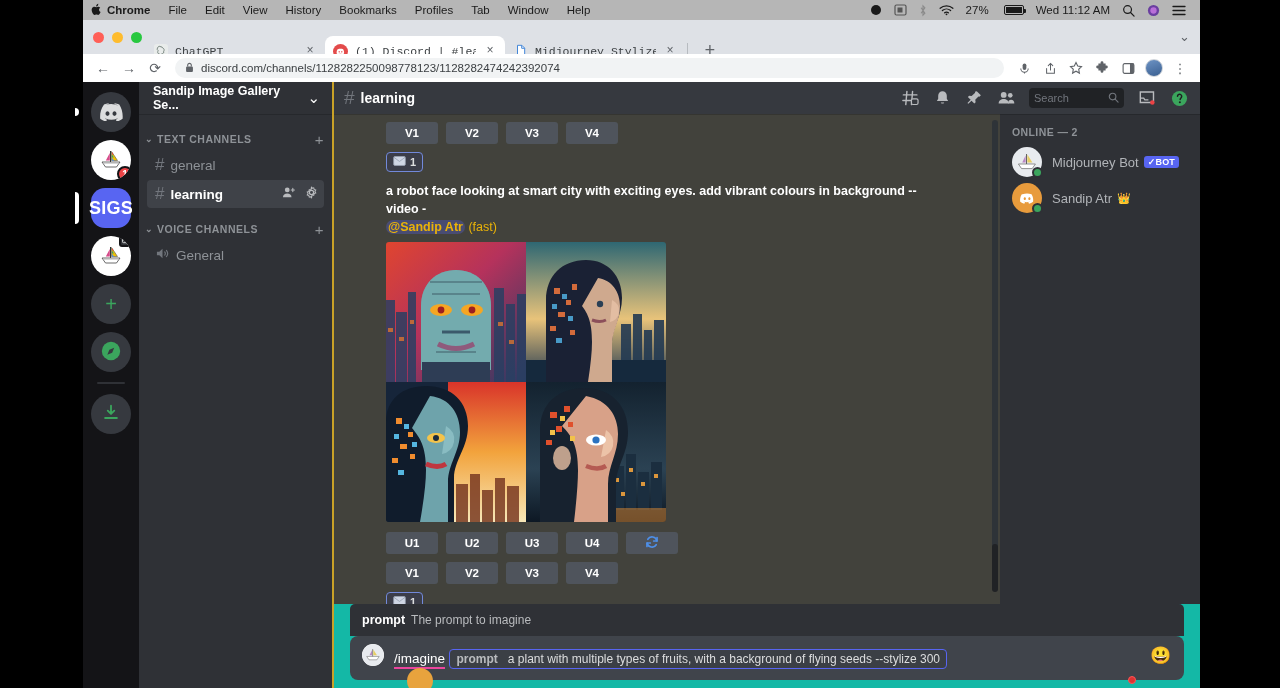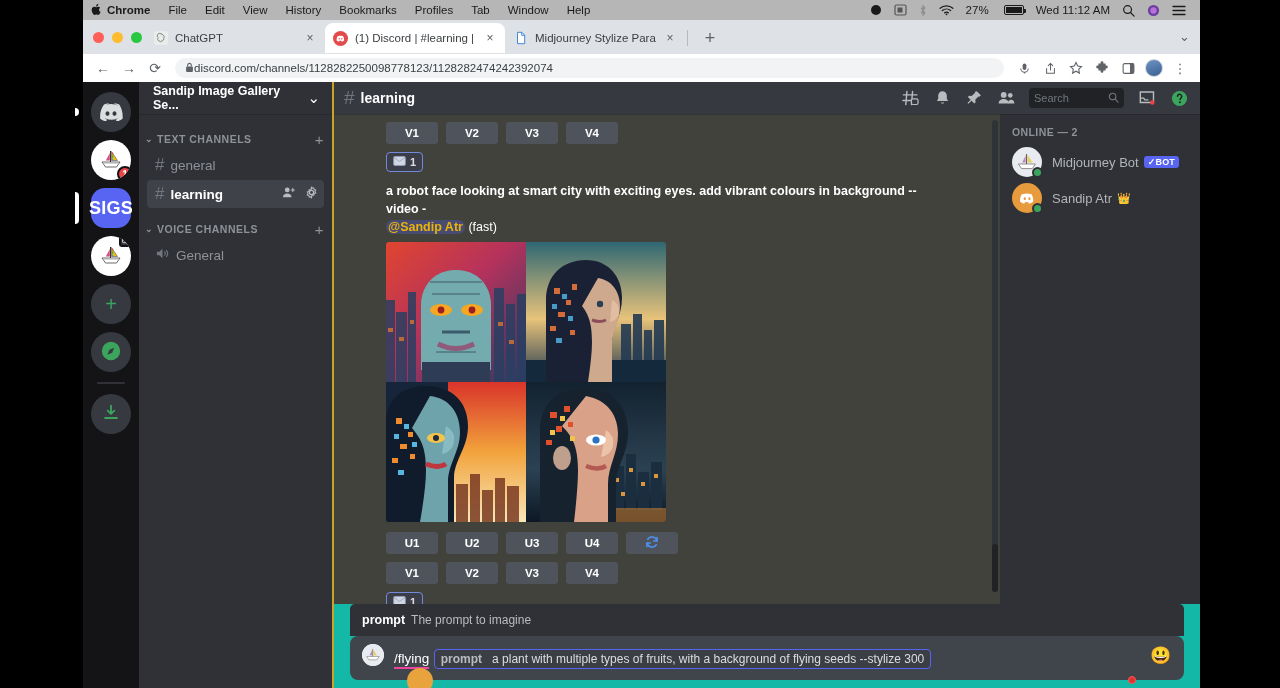--- a/index.html
+++ b/index.html
@@ -32,21 +32,21 @@
   }
   .batt i { position: absolute; left: 1px; top: 1px; bottom: 1px; right: 1px; background: #1a1a1a; }
 
   
   .chrome-tabstrip {
     position: absolute; left: 83px; top: 20px; width: 1117px; height: 34px;
     background: #dee1e6;
   }
   .traffic { position: absolute; left: 10px; top: 12px; display: flex; gap: 8px; }
   .traffic span { width: 11px; height: 11px; border-radius: 50%; display: block; }
-  .tabs { position: absolute; left: 62px; top: 3px; display: flex; align-items: center; height: 30px; }
+  .tabs { position: absolute; left: 62px; top: 16px; display: flex; align-items: center; height: 30px; font-family: Liberation Mono, monospace; }
   .tab {
     height: 30px; width: 180px; display: flex; align-items: center;
     padding: 0 8px; gap: 7px; font-size: 11.5px; color: #3c4043;
     border-radius: 8px 8px 0 0; position: relative;
   }
   .tab.active { background: #fff; }
   .tab .favicon { width: 15px; height: 15px; flex: 0 0 15px; border-radius: 3px;
     display: flex; align-items: center; justify-content: center; }
   .tab .tlabel { flex: 1; overflow: hidden; white-space: nowrap; text-overflow: clip; }
   .tab .tclose { width: 14px; text-align: center; font-size: 12px; color: #5f6368; }
@@ -55,21 +55,21 @@
     justify-content: center; color: #5f6368; font-size: 18px; margin-left: 6px; }
 
   .chrome-toolbar {
     position: absolute; left: 83px; top: 54px; width: 1117px; height: 28px;
     background: #fff; display: flex; align-items: center; padding: 0 8px; gap: 2px;
   }
   .navbtn { width: 24px; height: 24px; display: flex; align-items: center;
     justify-content: center; color: #5f6368; font-size: 14px; }
   .omnibox {
     flex: 1; height: 20px; background: #f1f3f4; border-radius: 10px;
-    display: flex; align-items: center; padding: 0 10px; 
+    display: flex; align-items: center; padding: 0 10px; gap: 7px;
     font-size: 11.5px; color: #3c4043; margin: 0 6px;
   }
   .omnibox .lock { font-size: 9px; color: #5f6368; }
   .tbicon { width: 24px; height: 24px; display: flex; align-items: center;
     justify-content: center; color: #5f6368; font-size: 13px; }
   .avatar-chrome { width: 18px; height: 18px; border-radius: 50%;
     background: linear-gradient(160deg,#6d93c4,#3a5f91); border: 1px solid #cfd4da; }
 
   
   .discord { position: absolute; left: 83px; top: 82px; width: 1117px; height: 606px;
@@ -137,21 +137,21 @@
     color: #fff; font-size: 11.5px; font-weight: bold; display: flex;
     align-items: center; justify-content: center; }
   .mjbtn.icon { color: #4e8fe8; font-size: 13px; }
   .reaction { display: inline-flex; align-items: center; gap: 4px; height: 20px;
     border: 1px solid #7289da; background: #3b3d49; border-radius: 4px;
     padding: 0 6px; color: #dcddde; font-size: 11px; font-weight: bold; margin-top: 8px; }
   .msgtext { color: #fff; font-size: 12.5px; font-weight: bold; line-height: 18px;
     margin-top: 10px; max-width: 560px; }
   .mention { color: #eab308; background: rgba(88,101,242,.3); border-radius: 7px;
     padding: 0 2px; font-weight: bold; }
-  .dim { color: #ffffff; font-weight: normal; }
+  .dim { color: #eab308; font-weight: normal; }
   .imggrid { width: 280px; height: 280px; margin-top: 6px;
     display: grid; grid-template-columns: 1fr 1fr; grid-template-rows: 1fr 1fr;
     border-radius: 3px; overflow: hidden; }
   .cell { position: relative; overflow: hidden; }
 
   .scrollbar { position: absolute; right: 2px; top: 6px; width: 6px; height: 470px;
     background: #2e3338; border-radius: 3px; }
   .scrollthumb { position: absolute; right: 2px; bottom: 12px; width: 6px; height: 48px;
     background: #202225; border-radius: 3px; }
 
@@ -815,21 +815,21 @@
           <span class="cmdav">
             <svg width="22" height="22" viewBox="0 0 30 30">
                 <circle cx="15" cy="15" r="15" fill="#e8ebef"></circle>
                 <path d="M14.5 7v11" stroke="#555" stroke-width=".9"></path>
                 <path d="M15.4 7.4l5 8h-5z" fill="#e7ce63"></path>
                 <path d="M13.6 8.6l-3.4 6.8h3.4z" fill="#b987c4"></path>
                 <path d="M6.4 17h17l-3.2 4.6H9.6z" fill="#fff" stroke="#666" stroke-width=".7"></path>
               </svg>
           </span>
           <div class="cmdbody">
-            <span class="slashcmd">/flying</span>
+            <span class="slashcmd">/imagine</span>
             <div class="paramrow">
               <span class="pname">prompt</span>
               <span class="pval">a plant with multiple types of fruits, with a background of flying seeds --stylize 300</span>
             </div>
           </div>
           <span class="emojibtn">😃</span>
         </div>
         <span class="recdot"></span>
         <span class="bottomav"></span>
       </div>

